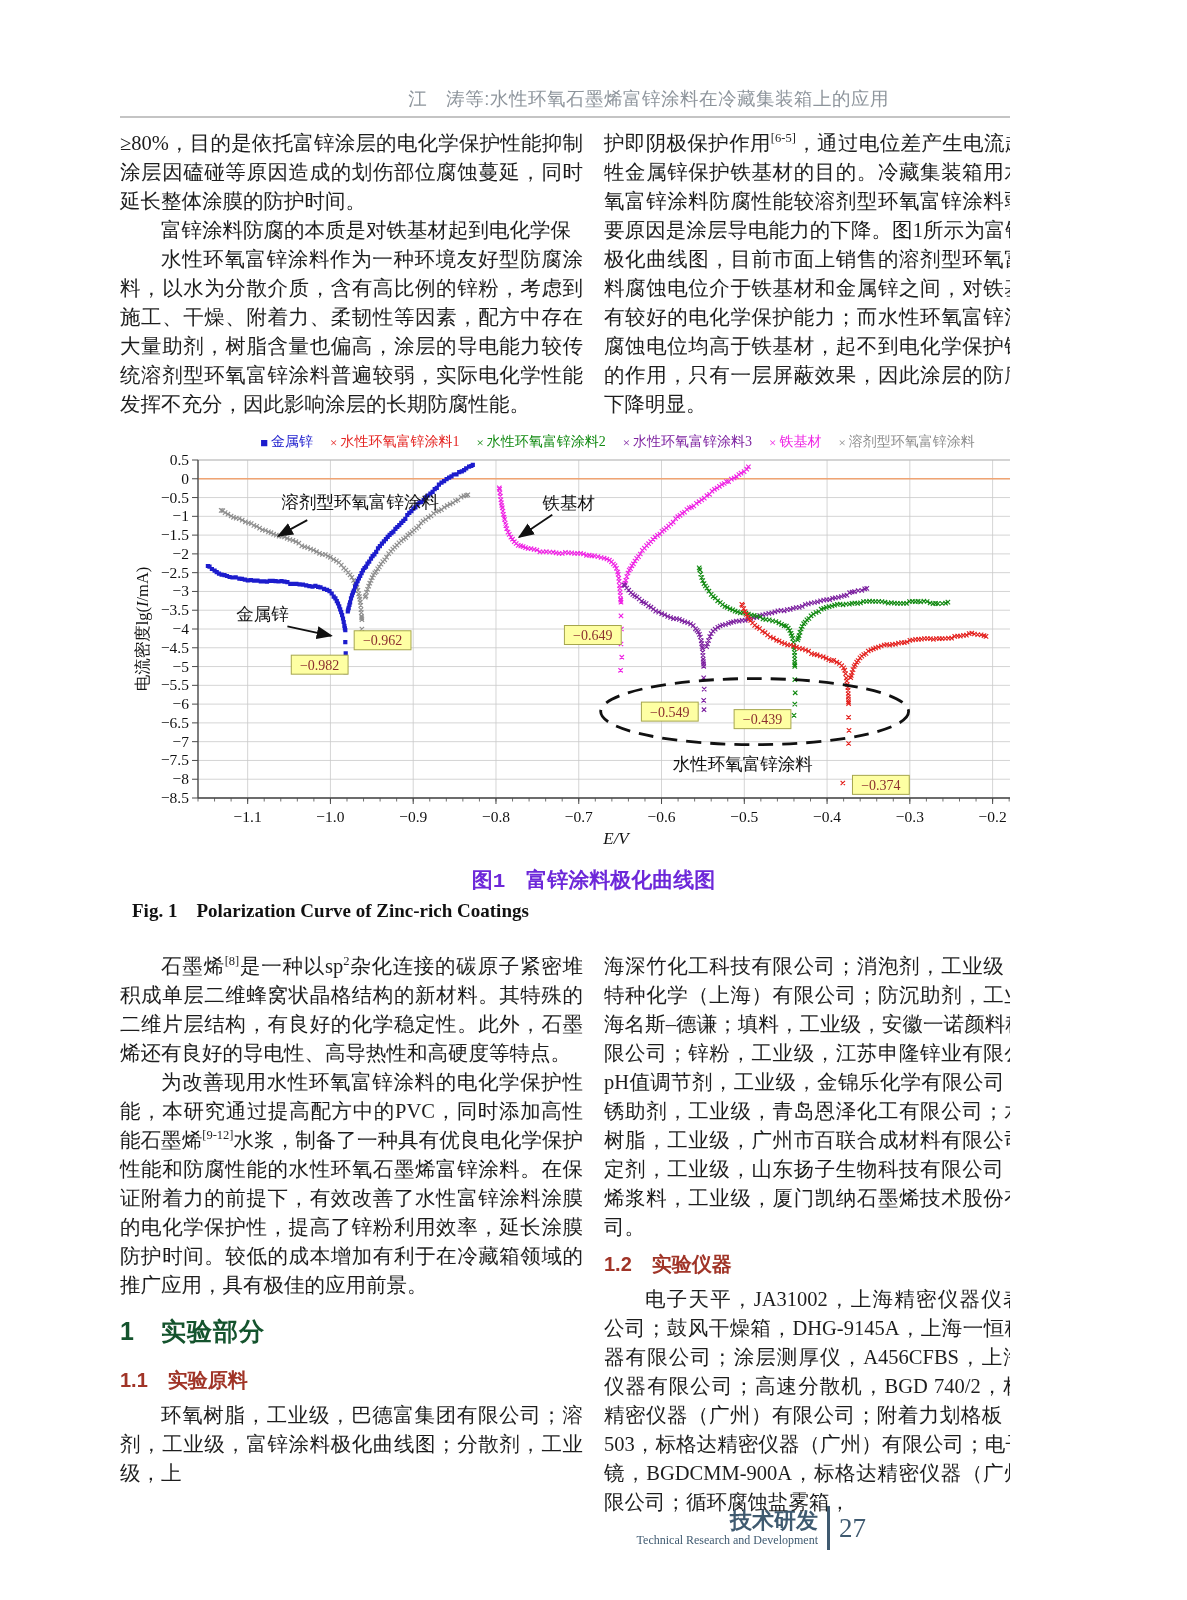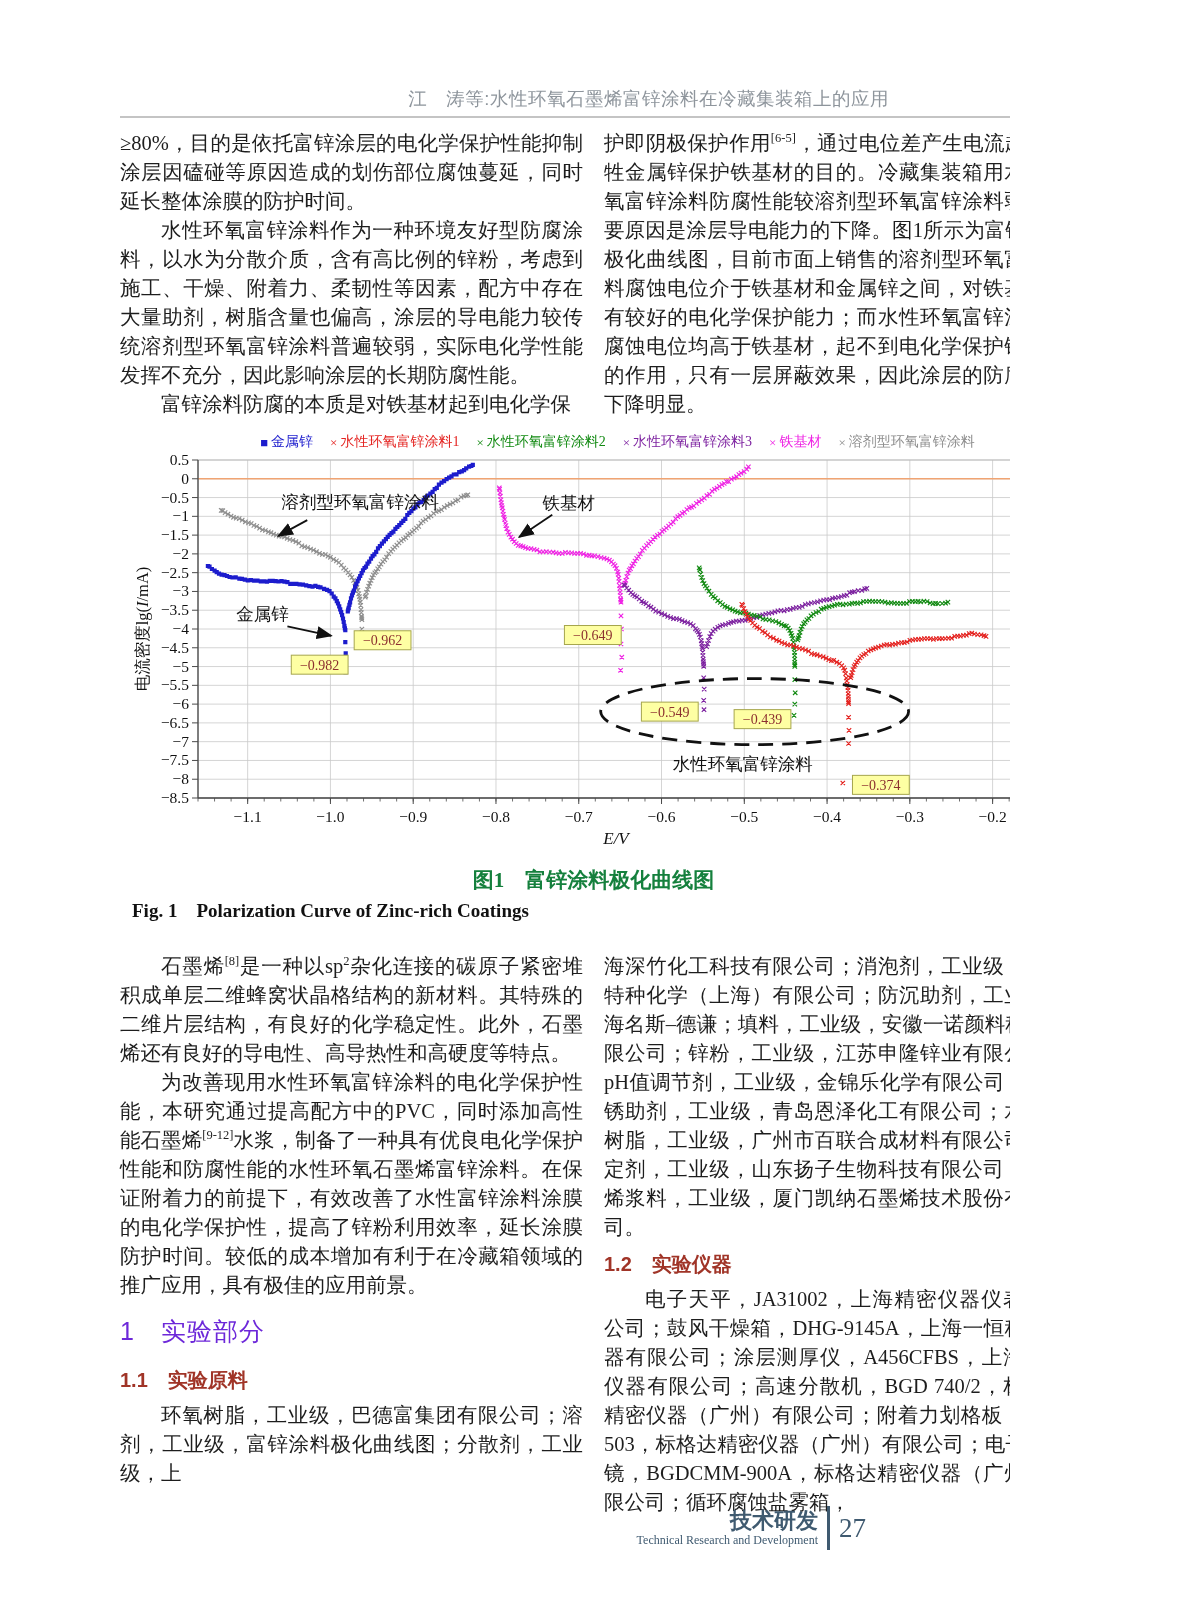--- a/index.html
+++ b/index.html
@@ -13,32 +13,32 @@
   .col{position:absolute;width:463px;}
   .col-lt{left:120px;top:129px;}
   .col-rt{left:604px;top:129px;}
   .col-lb{left:120px;top:952px;}
   .col-rb{left:604px;top:952px;}
 
   .para{margin:0;font-size:20.5px;line-height:29px;text-align:justify;text-justify:inter-ideograph;}
   .para.indent{text-indent:2em;}
   sup{font-size:12.5px;line-height:0;}
 
-  .sec-h1{font-family:"Liberation Sans","DejaVu Sans",sans-serif;font-weight:normal;color:#6d28d9;
+  .sec-h1{font-family:"Liberation Sans","DejaVu Sans",sans-serif;font-weight:bold;color:#14532d;
           font-size:25px;margin:15px 0 19px 0;letter-spacing:1px;}
   .sec-h2{font-family:"Liberation Sans","DejaVu Sans",sans-serif;font-weight:bold;color:#a03427;
           font-size:20px;margin:9px 0 7px 0;}
 
   .figure{position:absolute;left:132px;top:432px;width:923px;}
   .legend{display:flex;justify-content:center;align-items:center;gap:17px;height:20px;
           padding-left:48px;font-size:14px;}
   .legend-item{display:flex;align-items:center;gap:3px;white-space:nowrap;}
   .legend-marker{font-size:13px;line-height:1;}
-  .cap-zh{text-align:center;font-family:Liberation Serif, serif;
-          font-weight:bold;font-size:21px;margin-top:10px;color:#15803d;}
+  .cap-zh{text-align:center;font-family:Liberation Mono, monospace;
+          font-weight:bold;font-size:21px;margin-top:10px;color:#6d28d9;}
   .cap-en{font-weight:bold;font-size:19px;margin-top:4px;color:#111;}
 
   .page-footer{position:absolute;top:1487px;right:144px;display:flex;align-items:center;gap:9px;color:#3f5a70;margin-top:19px;}
   .footer-text{text-align:right;}
   .footer-zh{font-family:"Liberation Sans","DejaVu Sans",sans-serif;font-weight:bold;font-size:22px;line-height:24px;}
   .footer-en{font-size:12px;line-height:15px;}
   .footer-divider{width:3px;height:44px;background:#3f5a70;}
   .page-number{font-size:27px;}
 
   svg text{font-family:"Liberation Serif","DejaVu Serif",serif;}
@@ -46,22 +46,22 @@
 </head>
 <body>
 
 <div class="page">
 
   <div class="page-header">江　涛等:水性环氧石墨烯富锌涂料在冷藏集装箱上的应用</div>
   <div class="header-rule"></div>
 
   <div class="col col-lt">
       <p class="para">≥80%，目的是依托富锌涂层的电化学保护性能抑制涂层因磕碰等原因造成的划伤部位腐蚀蔓延，同时延长整体涂膜的防护时间。</p>
+      <p class="para indent">富锌涂料防腐的本质是对铁基材起到电化学保</p>
       <p class="para indent">水性环氧富锌涂料作为一种环境友好型防腐涂料，以水为分散介质，含有高比例的锌粉，考虑到施工、干燥、附着力、柔韧性等因素，配方中存在大量助剂，树脂含量也偏高，涂层的导电能力较传统溶剂型环氧富锌涂料普遍较弱，实际电化学性能发挥不充分，因此影响涂层的长期防腐性能。</p>
-      <p class="para indent">富锌涂料防腐的本质是对铁基材起到电化学保</p>
     </div>
   <div class="col col-rt">
       <p class="para">护即阴极保护作用<sup>[6-5]</sup>，通过电位差产生电流起到牺牲金属锌保护铁基材的目的。冷藏集装箱用水性环氧富锌涂料防腐性能较溶剂型环氧富锌涂料弱的主要原因是涂层导电能力的下降。图1所示为富锌涂料极化曲线图，目前市面上销售的溶剂型环氧富锌涂料腐蚀电位介于铁基材和金属锌之间，对铁基材具有较好的电化学保护能力；而水性环氧富锌涂料的腐蚀电位均高于铁基材，起不到电化学保护铁基材的作用，只有一层屏蔽效果，因此涂层的防腐能力下降明显。</p>
     </div>
 
   <div class="figure">
     <div class="legend">
         <span class="legend-item">
           <span class="legend-marker" style="color: rgb(28, 28, 205);">■</span>
           <span style="color: rgb(28, 28, 205);">金属锌</span>

